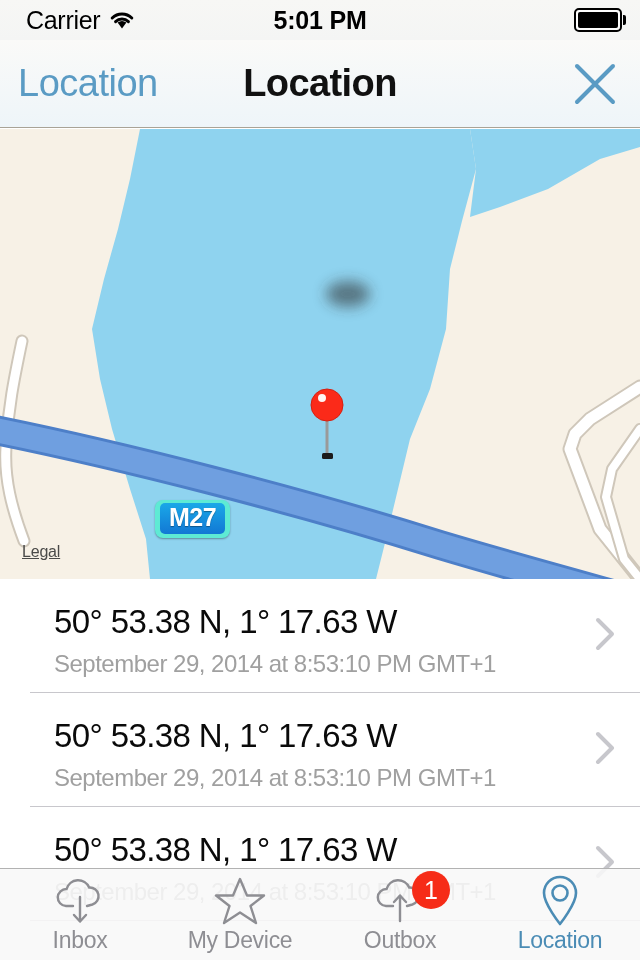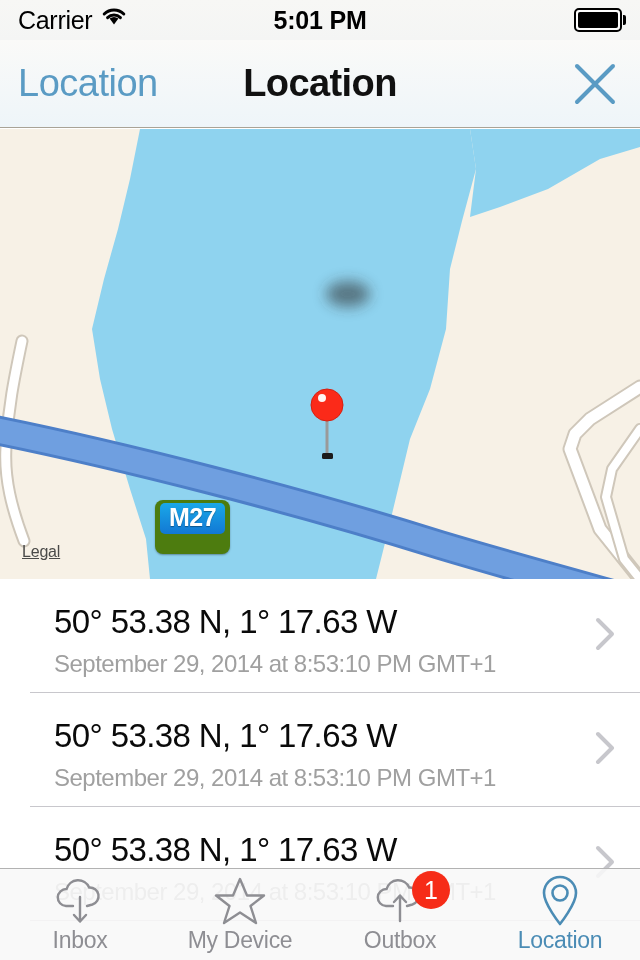--- a/index.html
+++ b/index.html
@@ -10,21 +10,21 @@
     overflow:hidden;
   }
   .phone { position:relative; width:640px; height:960px; overflow:hidden; background:#fff; }
 
   
   .statusbar{
     position:absolute; top:0; left:0; width:640px; height:40px;
     background:linear-gradient(to bottom,#f7f7f5 0%,#f4f5f4 100%);
     display:flex; align-items:center; z-index:40;
   }
-  .sb-left{ position:absolute; left:18px; display:flex; align-items:flex-start; gap:9px; }
+  .sb-left{ position:absolute; left:26px; display:flex; align-items:center; gap:9px; }
   .sb-carrier{ font-size:25px; color:#000; letter-spacing:-0.3px; }
   .wifi{ width:26px; height:20px; position:relative; }
   .sb-center{
     position:absolute; left:0; width:640px; text-align:center;
     font-size:25px; font-weight:bold; color:#000; letter-spacing:-0.2px;
   }
   .sb-right{ position:absolute; right:14px; display:flex; align-items:center; }
   .batt-body{
     width:48px; height:24px; border:2px solid #000; border-radius:5px;
     padding:2px; background:#fff;
@@ -56,22 +56,22 @@
   }
   .map svg{ display:block; }
   .legal{
     position:absolute; left:22px; bottom:18px;
     font-size:16px; color:#4a4a48; text-decoration:underline;
     letter-spacing:-0.2px;
   }
   
   .shield{
     position:absolute; left:155px; top:371px;
-    padding:3px 5px 20px;
-    background:#4d7c0f;
+    padding:3px 5px 4px;
+    background:#5eead4;
     border-radius:8px;
     box-shadow:0 1px 2px rgba(0,0,0,.35);
   }
   .shield-inner{
     background:linear-gradient(to bottom,#1aa8e8 0%,#1278d4 100%);
     border-radius:5px; padding:2px 9px 4px;
     color:#fff; font-size:25px; font-weight:bold; letter-spacing:-0.5px;
     line-height:1;
     text-shadow:0 1px 1px rgba(0,0,0,.35);
   }

